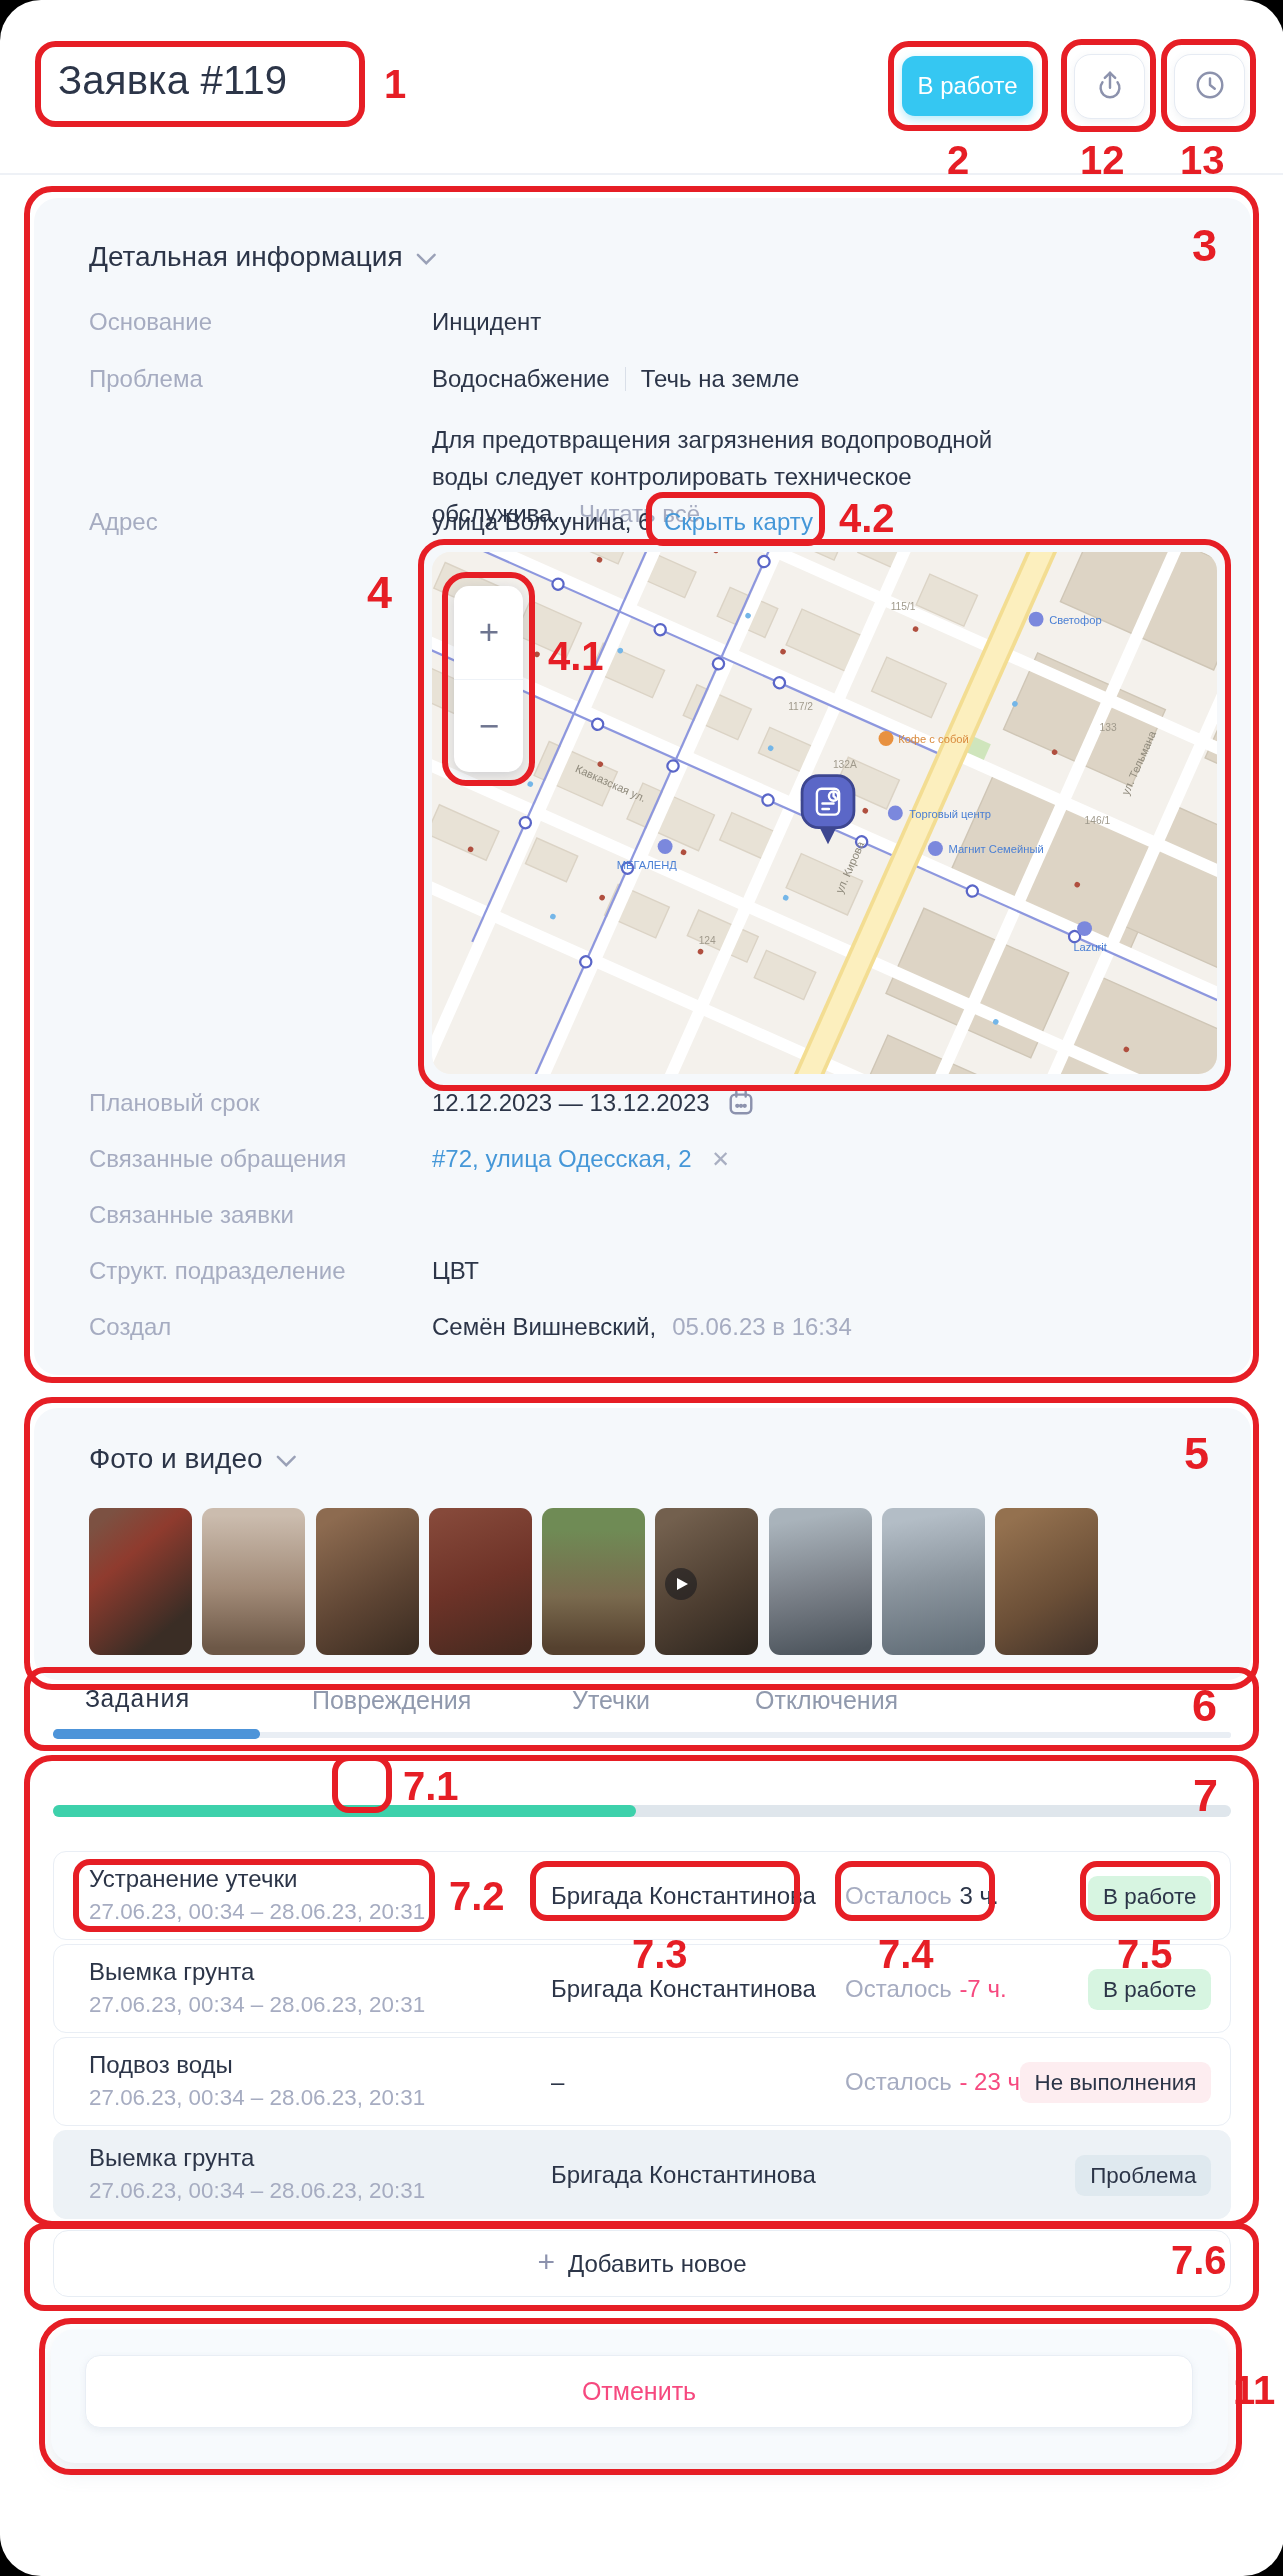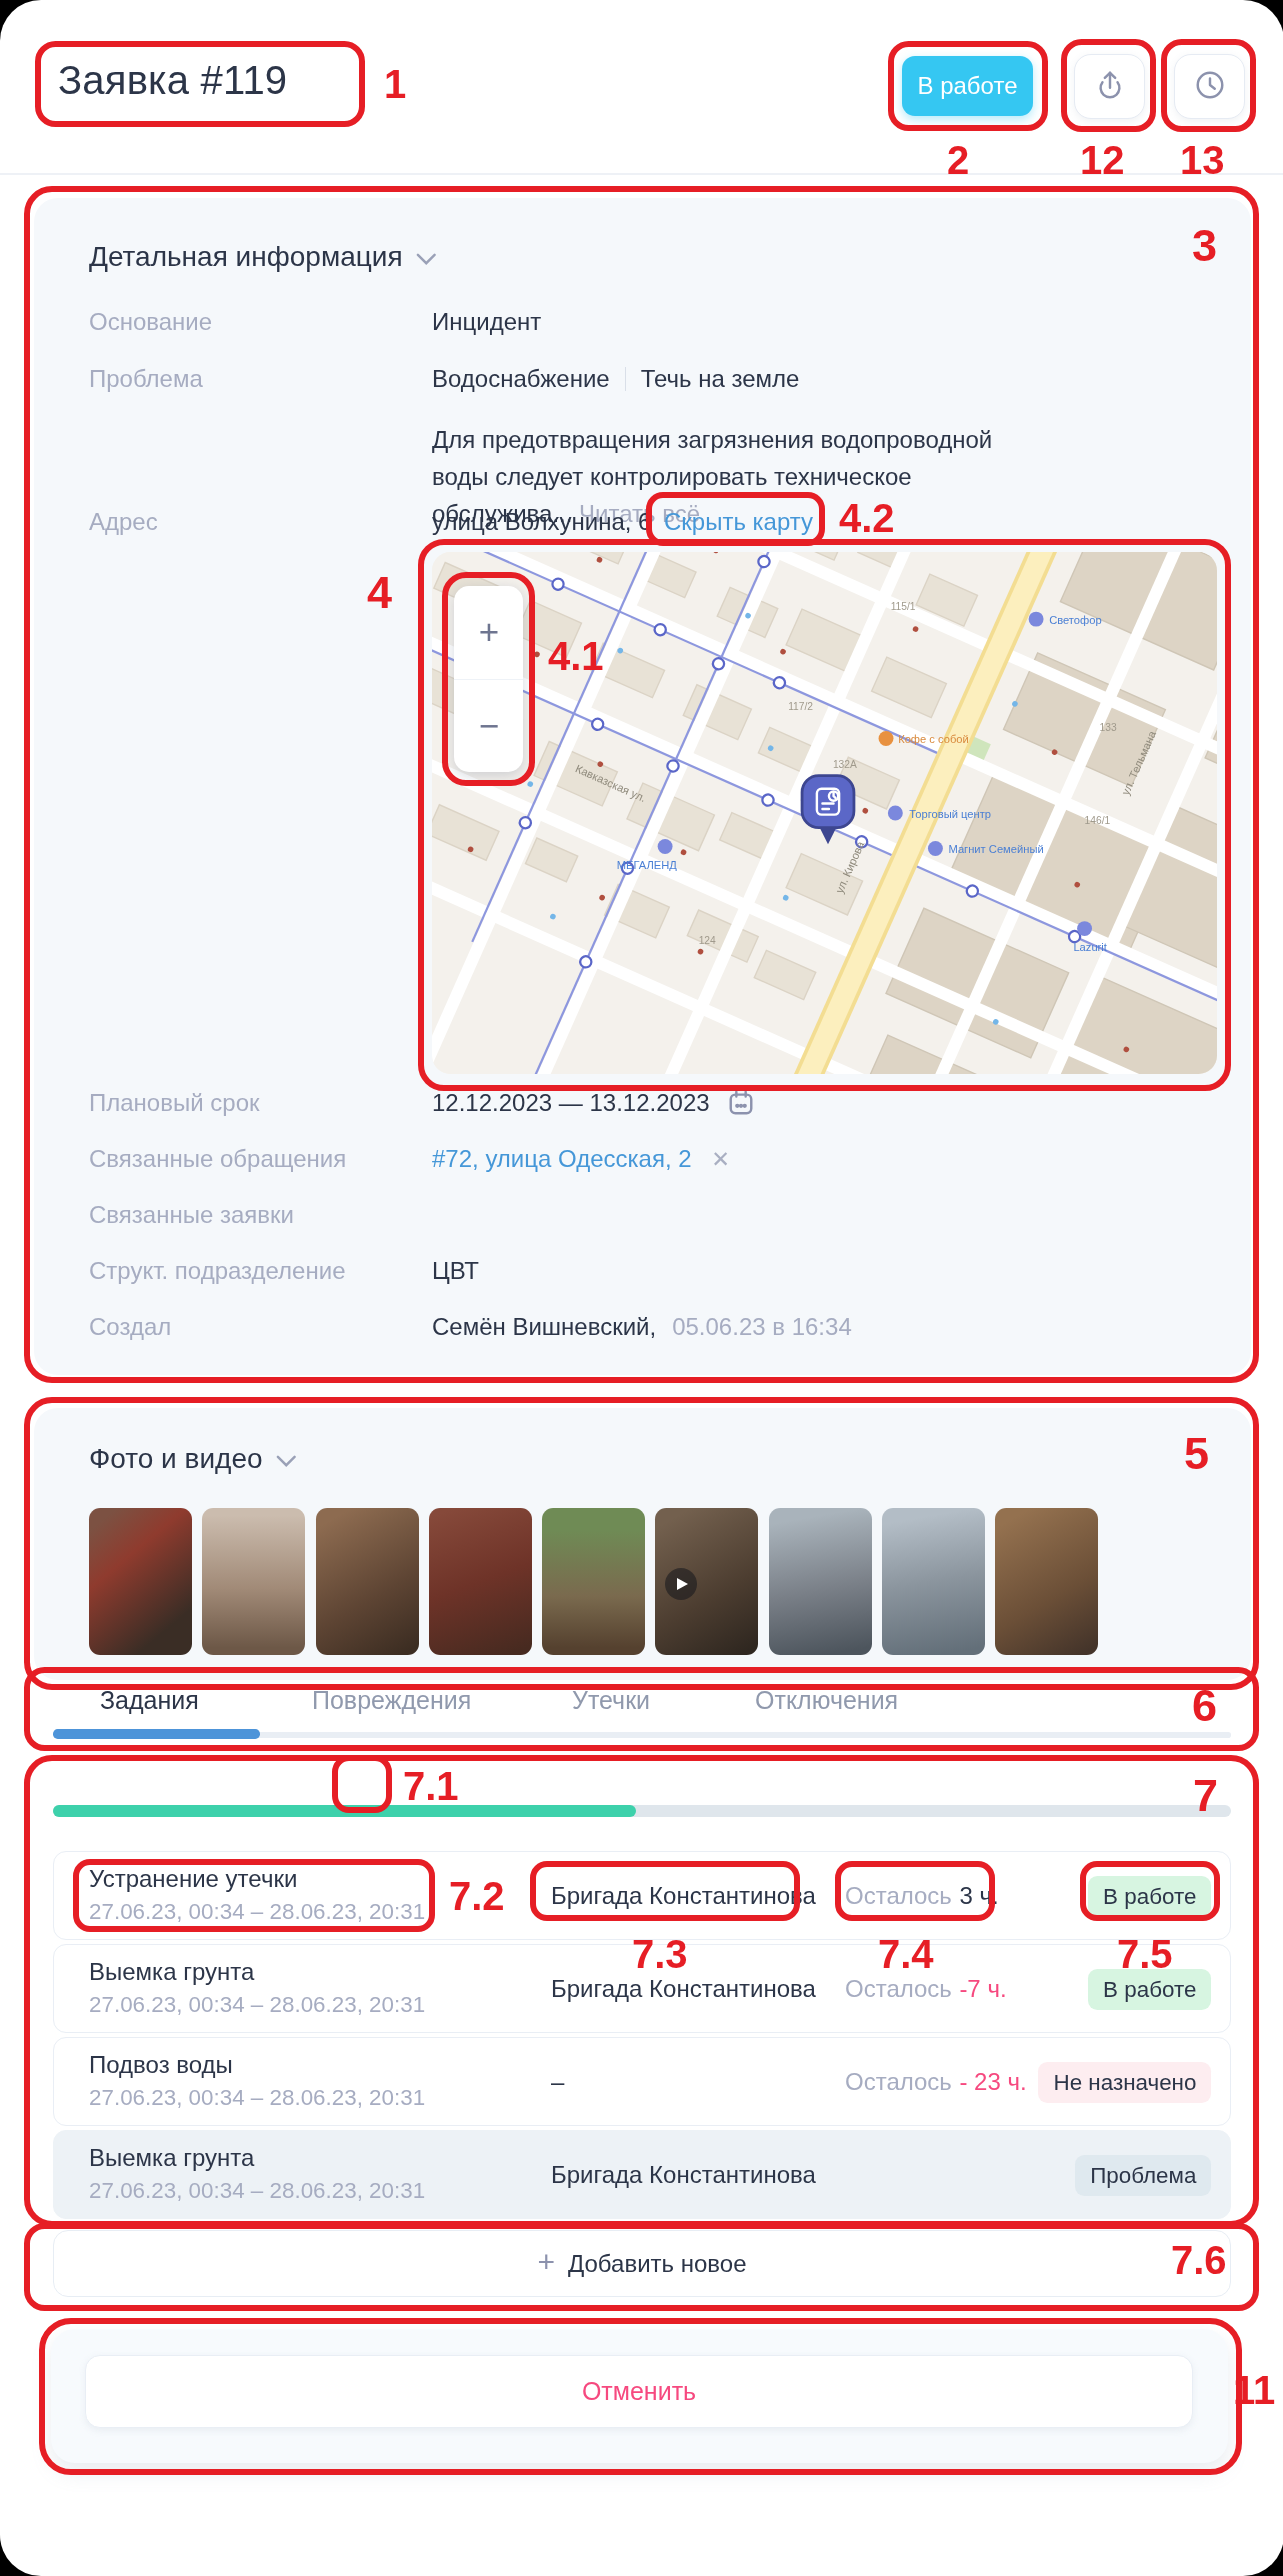--- a/index.html
+++ b/index.html
@@ -397,21 +397,21 @@
     <div class="thumb t5"></div>
     <div class="thumb t6">
         <span class="play"></span>
       </div>
     <div class="thumb t7"></div>
     <div class="thumb t8"></div>
     <div class="thumb t9"></div>
   </div>
 
   <div class="tabs">
-    <div class="tab active" style="left:100px;">Задания</div>
+    <div class="tab active" style="left:85px;font-family:Liberation Mono, monospace;">Задания</div>
     <div class="tab" style="left:312px;">Повреждения</div>
     <div class="tab" style="left:572px;">Утечки</div>
     <div class="tab" style="left:755px;">Отключения</div>
   </div>
   <div class="tab-track"></div>
   <div class="tab-ink"></div>
 
   <div class="prog-track"></div>
   <div class="prog-fill"></div>
 
@@ -427,21 +427,21 @@
     <div class="tdates">27.06.23, 00:34 – 28.06.23, 20:31</div>
     <div class="tbrigade">Бригада Константинова</div>
     <div class="tremain"><span>Осталось</span><b class="neg">-7 ч.</b></div>
     <div class="badge green">В работе</div>
   </div>
   <div class="task" style="top:2037px;">
     <div class="tname">Подвоз воды</div>
     <div class="tdates">27.06.23, 00:34 – 28.06.23, 20:31</div>
     <div class="tbrigade">–</div>
     <div class="tremain"><span>Осталось</span><b class="neg">- 23 ч.</b></div>
-    <div class="badge pink">Не назначено</div>
+    <div class="badge pink">Не выполнения</div>
   </div>
   <div class="task done" style="top:2130px;">
     <div class="tname">Выемка грунта</div>
     <div class="tdates">27.06.23, 00:34 – 28.06.23, 20:31</div>
     <div class="tbrigade">Бригада Константинова</div>
     <div class="badge gray">Проблема</div>
   </div>
 
   <button class="add-btn">
     <span class="plus">+</span>

